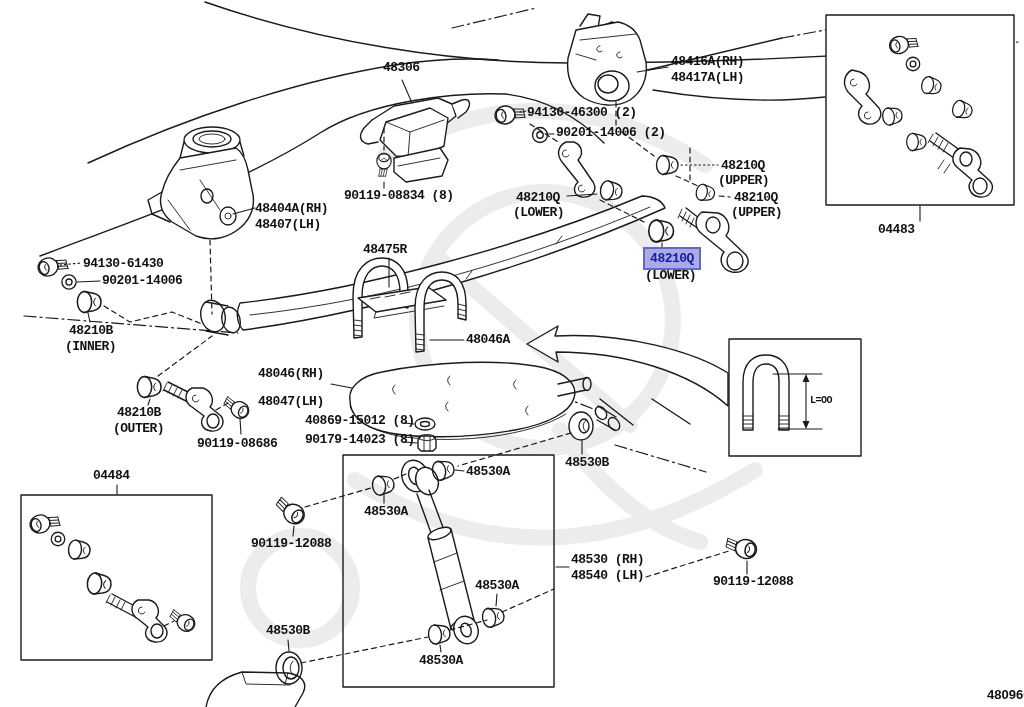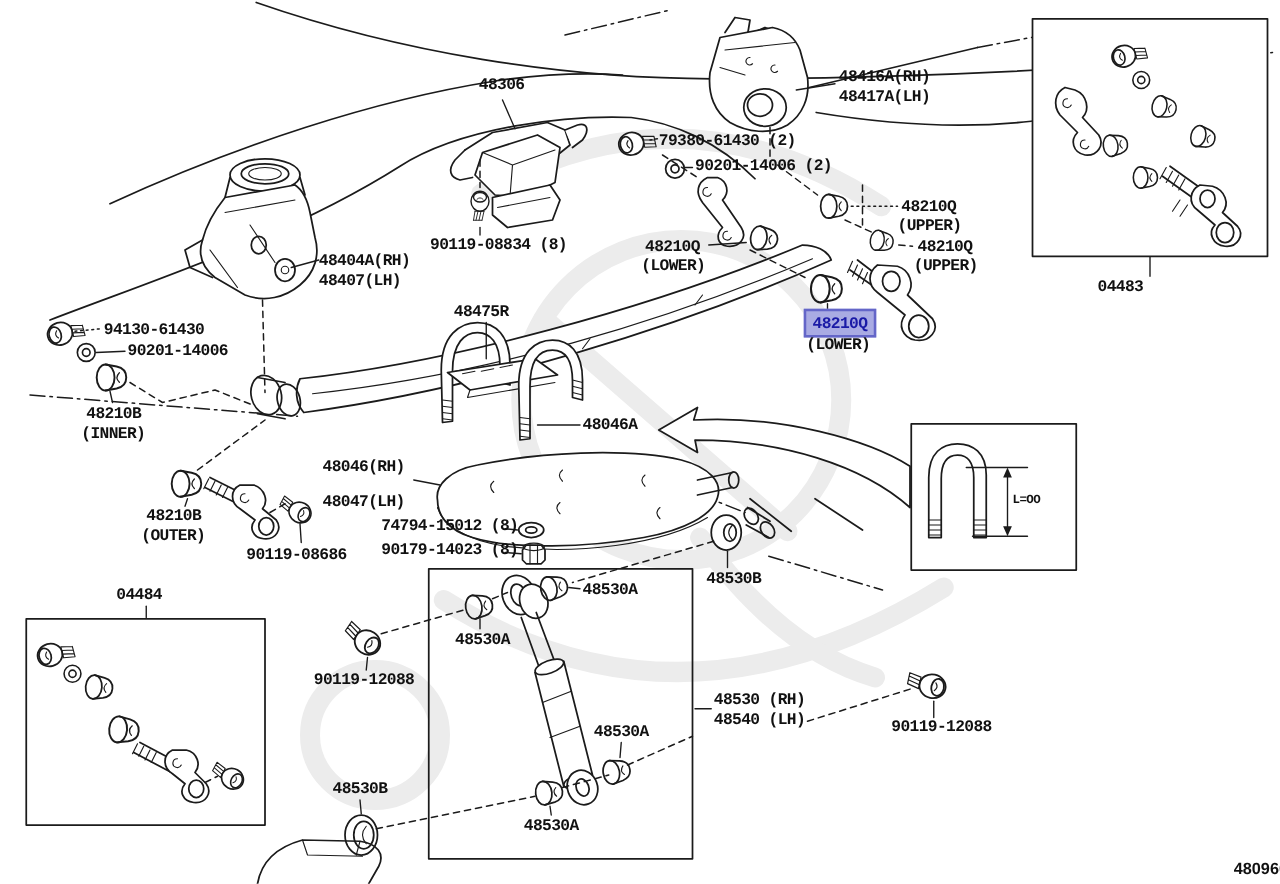--- a/index.html
+++ b/index.html
@@ -290,21 +290,21 @@
   <g>
     <path class="ld" d="M402,80 L412,103"></path>
     <path class="ld" d="M255,208 L233,214"></path>
   </g>
 </svg>
 
 <div class="lbl" style="left:383px;top:61px">48306</div>
 <div class="lbl" style="left:344px;top:189px">90119-08834 (8)</div>
 <div class="lbl" style="left:671px;top:55px">48416A(RH)</div>
 <div class="lbl" style="left:671px;top:71px">48417A(LH)</div>
-<div class="lbl" style="left:527px;top:106px">79380-61430 (2)</div>
+<div class="lbl" style="left:527px;top:106px">94130-46300 (2)</div>
 <div class="lbl" style="left:556px;top:126px">90201-14006 (2)</div>
 <div class="lbl" style="left:721px;top:159px">48210Q</div>
 <div class="lbl" style="left:718px;top:174px">(UPPER)</div>
 <div class="lbl" style="left:516px;top:191px">48210Q</div>
 <div class="lbl" style="left:513px;top:206px">(LOWER)</div>
 <div class="lbl" style="left:734px;top:191px">48210Q</div>
 <div class="lbl" style="left:731px;top:206px">(UPPER)</div>
 <div class="hl-label">48210Q</div>
 <div class="lbl" style="left:645px;top:269px">(LOWER)</div>
 <div class="lbl" style="left:878px;top:223px">04483</div>
@@ -314,21 +314,21 @@
 <div class="lbl" style="left:102px;top:274px">90201-14006</div>
 <div class="lbl" style="left:69px;top:324px">48210B</div>
 <div class="lbl" style="left:65px;top:340px">(INNER)</div>
 <div class="lbl" style="left:363px;top:243px">48475R</div>
 <div class="lbl" style="left:466px;top:333px">48046A</div>
 <div class="lbl" style="left:258px;top:367px">48046(RH)</div>
 <div class="lbl" style="left:258px;top:395px">48047(LH)</div>
 <div class="lbl" style="left:117px;top:406px">48210B</div>
 <div class="lbl" style="left:113px;top:422px">(OUTER)</div>
 <div class="lbl" style="left:197px;top:437px">90119-08686</div>
-<div class="lbl" style="left:305px;top:414px">74794-15012 (8)</div>
+<div class="lbl" style="left:305px;top:414px">40869-15012 (8)</div>
 <div class="lbl" style="left:305px;top:433px">90179-14023 (8)</div>
 <div class="lbl" style="left:93px;top:469px">04484</div>
 <div class="lbl" style="left:565px;top:456px">48530B</div>
 <div class="lbl" style="left:466px;top:465px">48530A</div>
 <div class="lbl" style="left:364px;top:505px">48530A</div>
 <div class="lbl" style="left:251px;top:537px">90119-12088</div>
 <div class="lbl" style="left:571px;top:553px">48530 (RH)</div>
 <div class="lbl" style="left:571px;top:569px">48540 (LH)</div>
 <div class="lbl" style="left:475px;top:579px">48530A</div>
 <div class="lbl" style="left:266px;top:624px">48530B</div>

